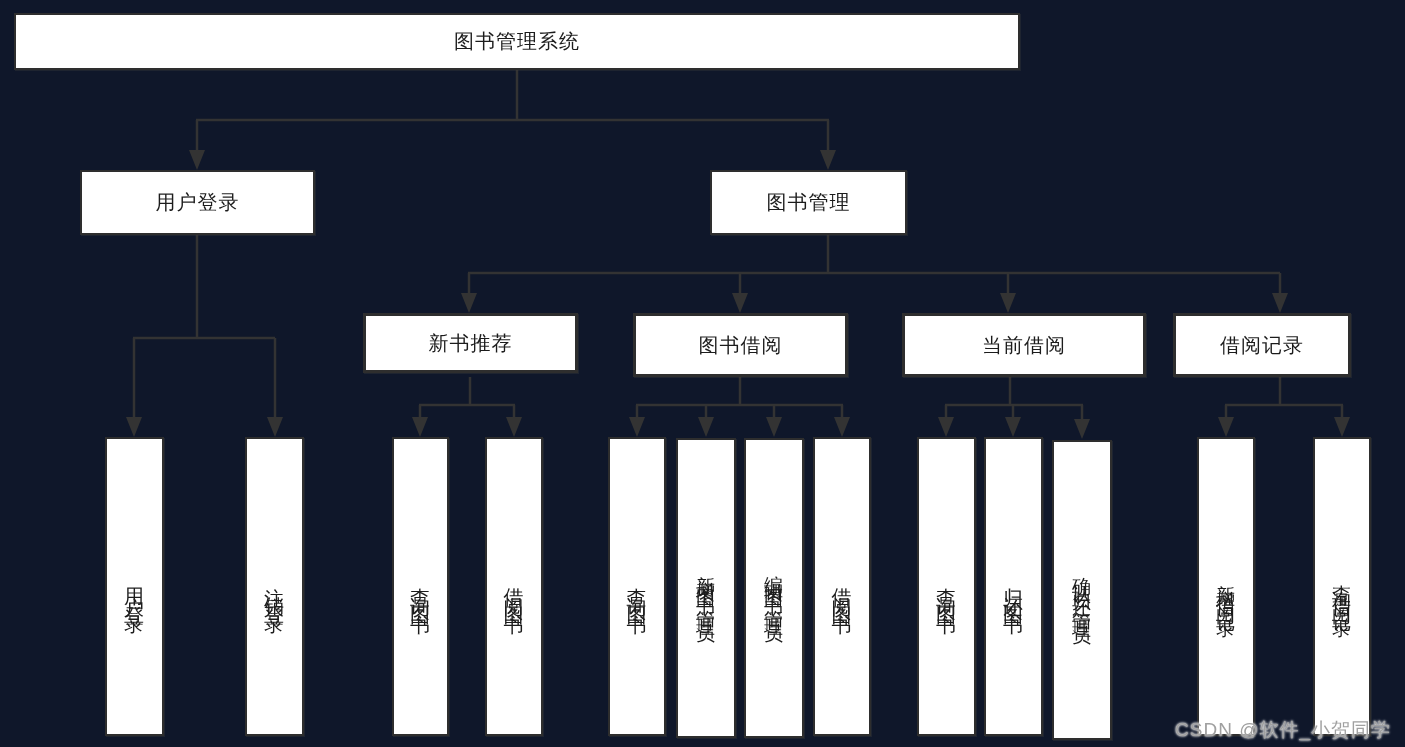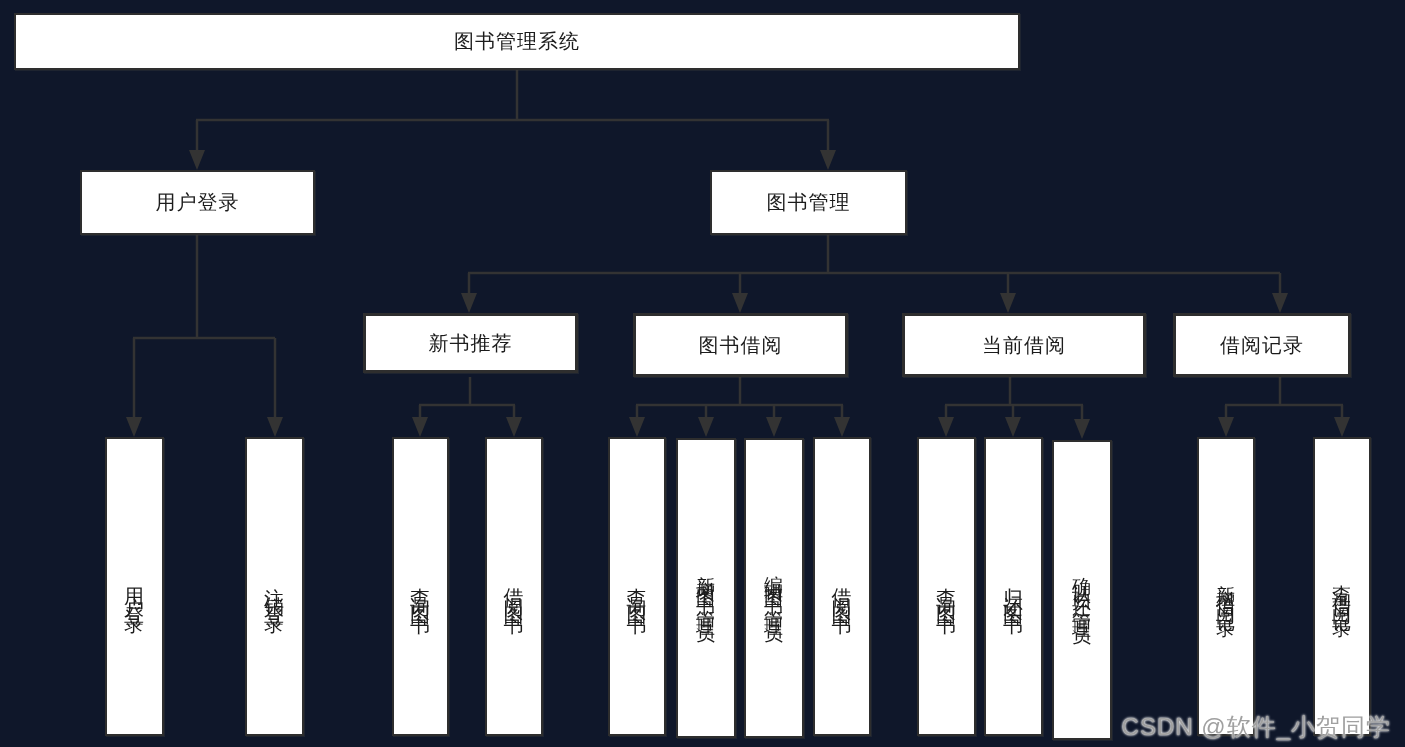--- a/index.html
+++ b/index.html
@@ -36,21 +36,21 @@
     letter-spacing: 9px;
     font-size: 20px;
     line-height: 1;
     padding-top: 6px;
   }
   .vbox.long { letter-spacing: 7px; font-size: 19px; }
   .watermark {
     position: absolute;
     right: 14px;
     bottom: 4px;
-    font-size: 24px;
+    font-size: 19px;
     color: #a0a0a0;
     letter-spacing: 1px;
     text-shadow: 0 0 3px #ffffff, 0 0 2px #ffffff;
     white-space: nowrap;
   }
 </style>
 </head>
 <body>
 
 <div class="canvas">

